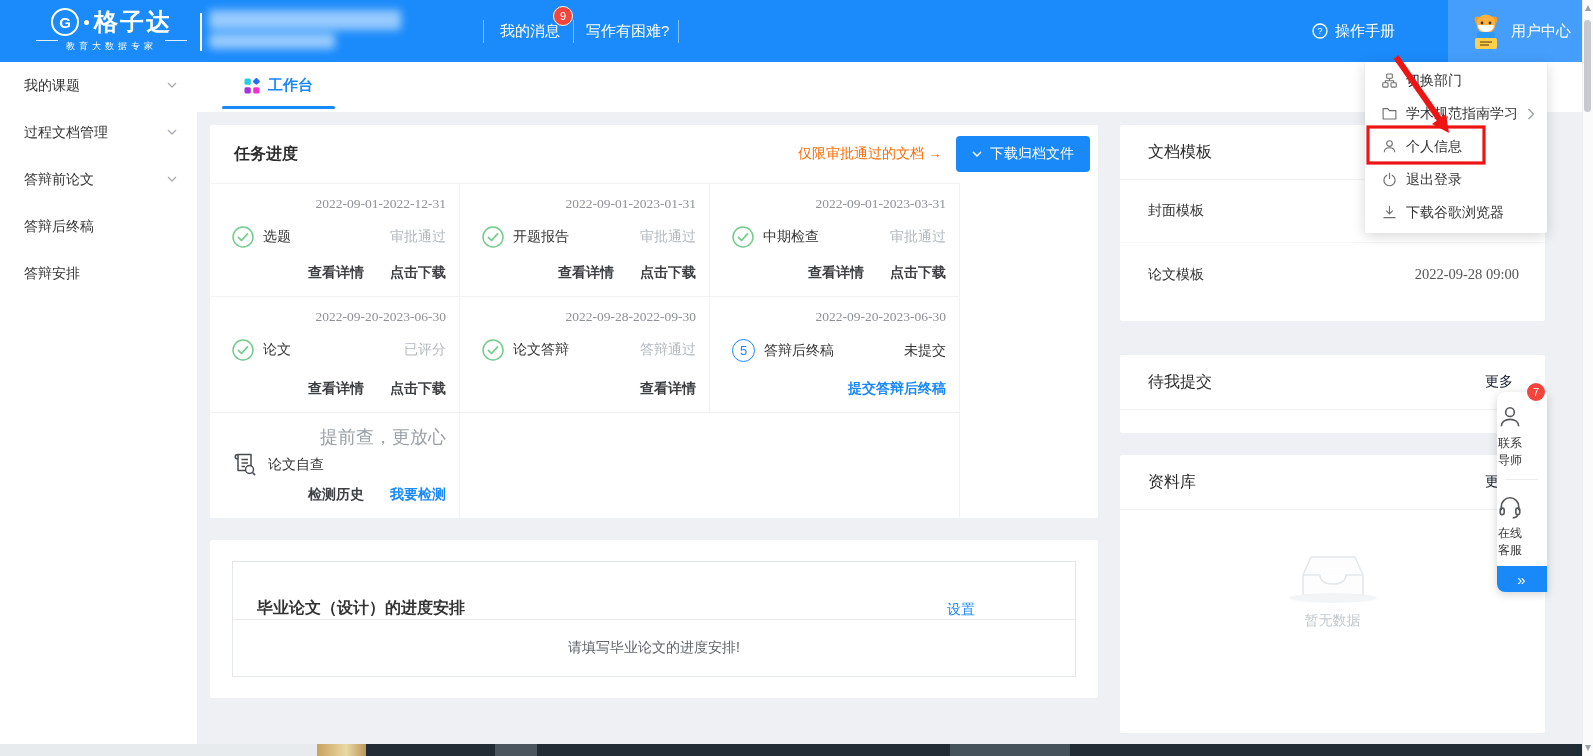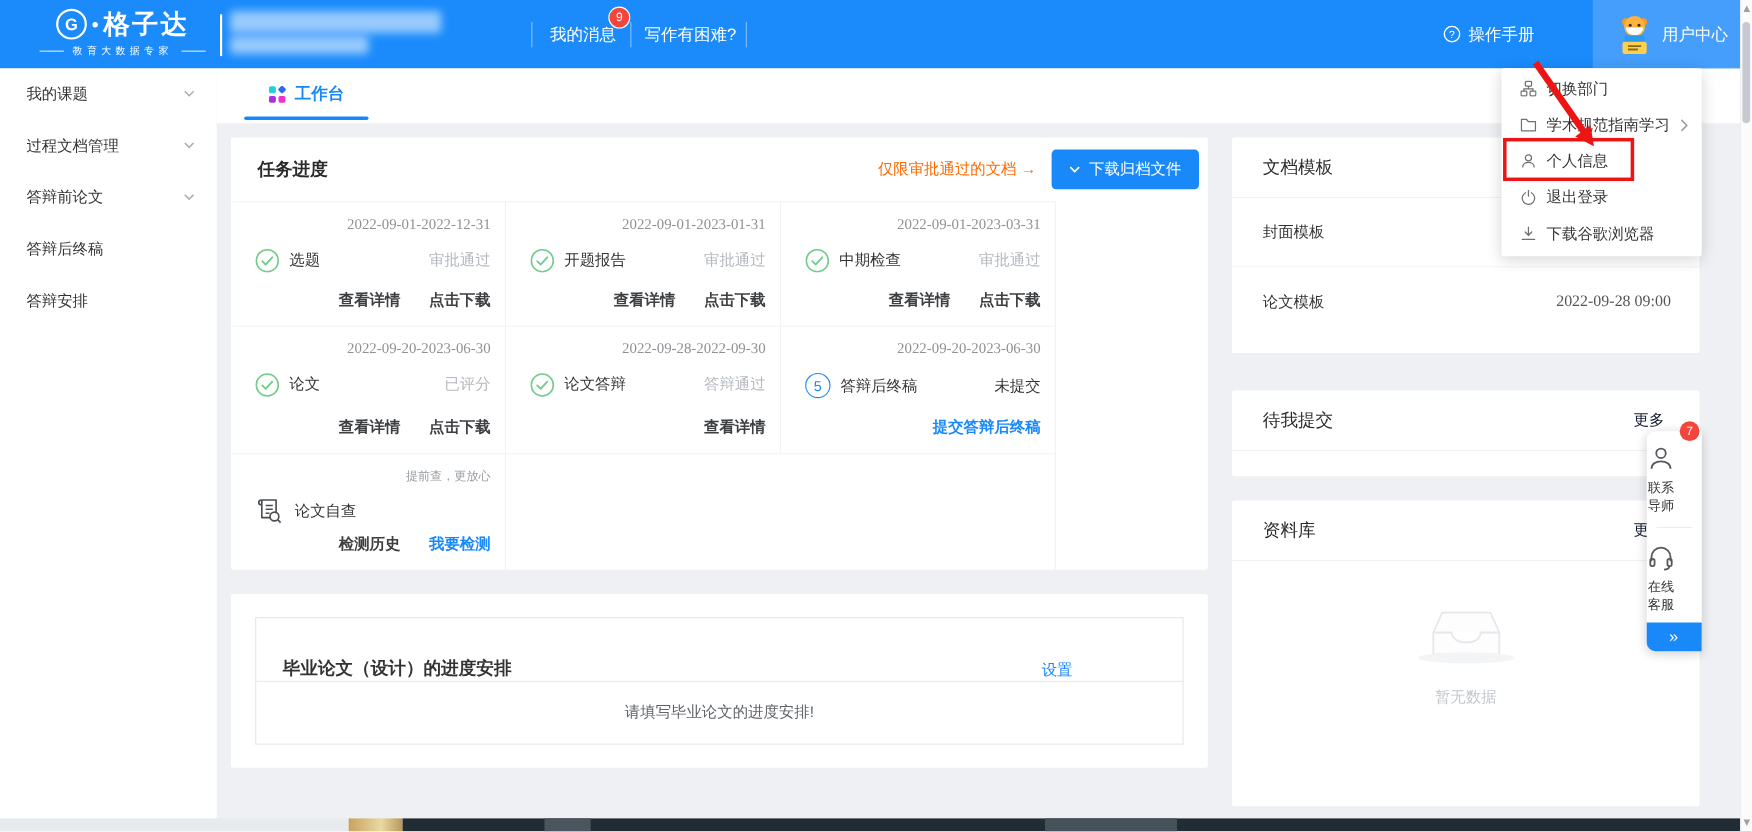--- a/index.html
+++ b/index.html
@@ -6,21 +6,21 @@
   body{width:1593px;height:756px;font-family:"Liberation Sans","DejaVu Sans",sans-serif;-webkit-font-smoothing:antialiased;}
   .root{position:relative;width:1593px;height:756px;background:#eef0f3;overflow:hidden;}
 
   
   .topbar{position:absolute;left:0;top:0;width:1583px;height:62px;background:#1b8bfb;color:#fff;z-index:10;}
   .brand{position:absolute;left:36px;top:6px;display:flex;flex-direction:column;align-items:center;}
   .brand-row{display:flex;align-items:center;gap:5px;}
   .logo-circle{width:24px;height:24px;border:2.5px solid #fff;border-radius:50%;display:flex;align-items:center;justify-content:center;font-weight:bold;font-size:15px;}
   .brand-dot{width:5px;height:5px;background:#fff;border-radius:50%;}
   .brand-name{font-size:24px;font-weight:bold;letter-spacing:2px;}
-  .brand-tagline{display:flex;align-items:center;gap:8px;margin-top:2px;}
+  .brand-tagline{display:flex;gap:8px;margin-top:2px;}
   .brand-tagline .dash{width:22px;height:1px;background:rgba(255,255,255,.85);}
   .brand-tagline .tg{font-size:9px;letter-spacing:4px;}
   .topbar-sep{position:absolute;left:200px;top:13px;width:2px;height:38px;background:#fff;}
   .blur-block{position:absolute;background:rgba(255,255,255,.55);filter:blur(4px);border-radius:3px;}
   .blur1{left:209px;top:10px;width:192px;height:20px;}
   .blur2{left:209px;top:33px;width:126px;height:16px;}
   .nav-divider{position:absolute;top:20px;width:1px;height:23px;background:rgba(255,255,255,.45);}
   .nav-item{position:absolute;top:0;height:62px;display:flex;align-items:center;font-size:15px;cursor:pointer;}
   .nav-messages{left:500px;}
   .nav-badge{position:absolute;left:553px;top:6px;min-width:18px;height:18px;background:#f3453c;border:1px solid #fff;border-radius:50%;color:#fff;font-size:11px;display:flex;align-items:center;justify-content:center;z-index:2;}
@@ -46,21 +46,21 @@
   
   .card-tasks{left:210px;top:125px;width:888px;height:393px;}
   .tp-header{height:58px;display:flex;align-items:center;padding:0 8px 0 24px;box-sizing:border-box;}
   .tp-title{font-size:16px;font-weight:600;color:#2b2b2b;}
   .tp-spacer{flex:1;}
   .tp-notice{font-size:14px;color:#ff6a00;margin-right:14px;}
   .btn-primary{display:flex;align-items:center;gap:8px;background:#1989fa;color:#fff;font-size:14px;padding:9px 16px;border-radius:4px;cursor:pointer;border:none;}
   .task-grid{position:absolute;left:0;top:58px;width:750px;display:grid;grid-template-columns:250px 250px 250px;grid-template-rows:113px 116px 106px;}
   .cell{position:relative;border-top:1px solid #f1f2f4;border-right:1px solid #f1f2f4;box-sizing:border-box;}
   .cell .date{position:absolute;top:12px;right:13px;font-family:"Liberation Serif","DejaVu Serif",serif;font-size:13.5px;color:#8e9196;}
-  .cell .tip{position:absolute;top:12px;right:13px;font-size:11px;color:#9aa0a6;}
+  .cell .tip{position:absolute;top:12px;right:13px;font-size:18px;color:#9aa0a6;}
   .cell .mid{position:absolute;left:22px;right:13px;top:42px;display:flex;align-items:center;}
   .cell .name{font-size:14px;color:#333;margin-left:9px;}
   .cell .status{margin-left:auto;font-size:14px;color:#b4b9bf;}
   .cell .status.dark{color:#333;}
   .cell .links{position:absolute;right:13px;bottom:14px;display:flex;gap:26px;font-size:14px;font-weight:600;color:#3d3f42;}
   .link{cursor:pointer;}
   .link.blue{color:#1989fa;}
   .num-circle{width:21px;height:21px;border:1.5px solid #1989fa;border-radius:50%;color:#1989fa;font-size:13px;display:flex;align-items:center;justify-content:center;flex:none;}
   .check-icon,.doc-icon{flex:none;}
 
@@ -79,21 +79,21 @@
   .panel-divider{height:1px;background:#f0f1f3;margin:0;}
   .panel-templates{left:1120px;top:125px;width:425px;height:196px;}
   .tmpl-row{height:63px;display:flex;align-items:center;padding:0 26px 0 28px;box-sizing:border-box;border-bottom:1px solid #f5f6f8;}
   .tmpl-row:last-child{border-bottom:none;}
   .tmpl-name{font-size:14px;color:#333;flex:1;cursor:pointer;}
   .tmpl-time{font-family:"Liberation Serif","DejaVu Serif",serif;font-size:14.5px;color:#555;}
   .panel-submit{left:1120px;top:355px;width:425px;height:78px;}
   .panel-library{left:1120px;top:455px;width:425px;height:278px;}
   .empty-state{position:absolute;left:0;top:100px;width:100%;display:flex;flex-direction:column;align-items:center;}
   .empty-shadow{width:88px;height:10px;background:#f2f4f6;border-radius:50%;margin-top:-4px;}
-  .empty-text{margin-top:22px;font-size:14px;color:#c3c7cd;}
+  .empty-text{margin-top:9px;font-size:14px;color:#c3c7cd;}
 
   
   .user-menu{position:absolute;left:1365px;top:62px;width:182px;background:#fff;box-shadow:0 3px 14px rgba(0,0,0,.16);border-radius:2px;padding:2px 0 4px;z-index:55;}
   .um-item{height:33px;display:flex;align-items:center;gap:9px;padding:0 12px 0 16px;font-size:14px;color:#333;cursor:pointer;}
   .um-ico{width:16px;height:16px;flex:none;display:flex;align-items:center;justify-content:center;}
   .um-sub{margin-left:auto;width:8px;height:12px;}
 
   
   .annotations{position:absolute;left:0;top:0;width:1593px;height:756px;z-index:60;pointer-events:none;}
 

